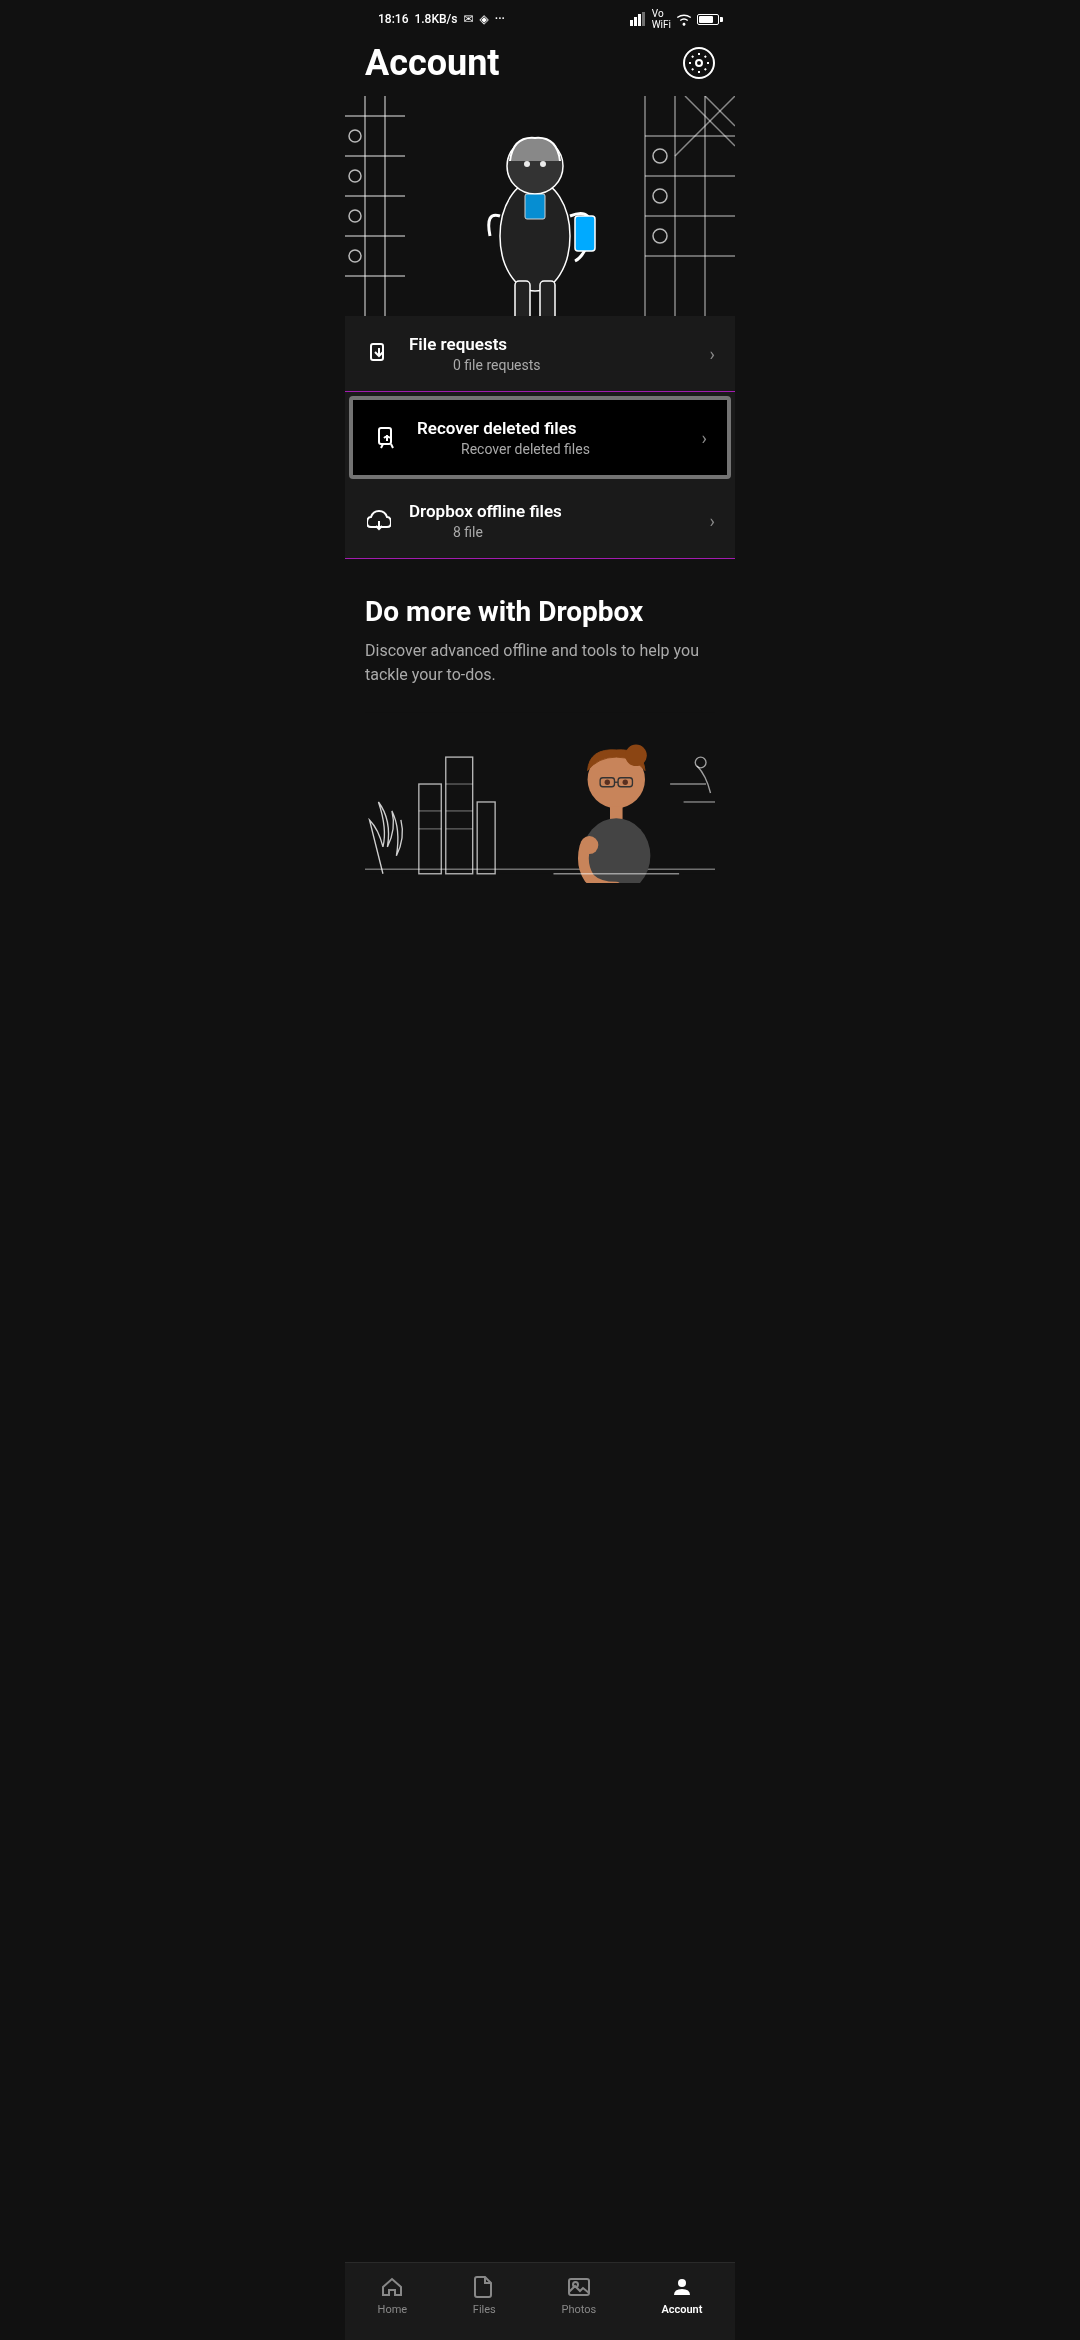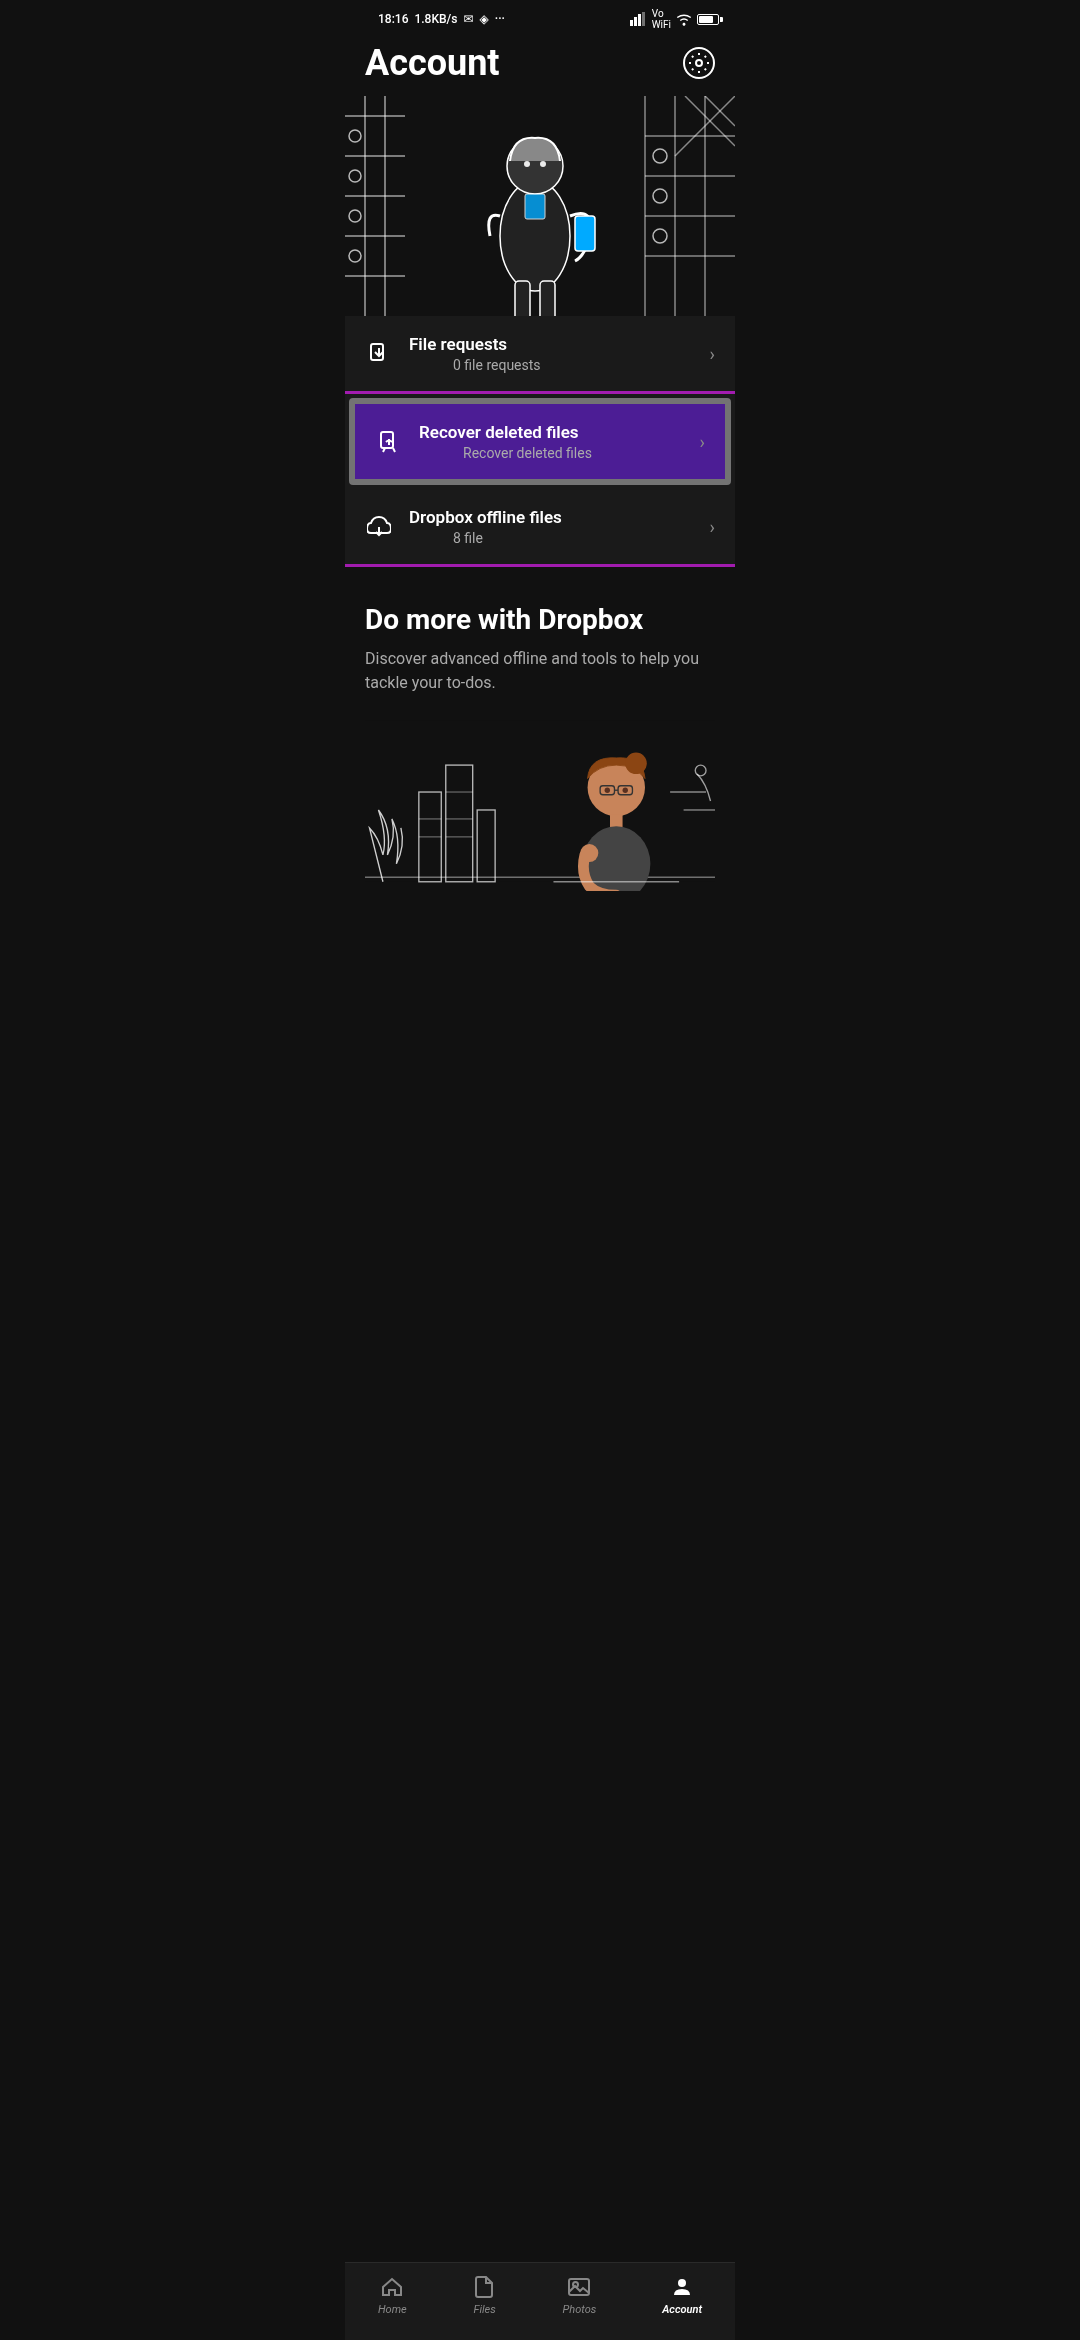--- a/index.html
+++ b/index.html
@@ -76,29 +76,29 @@
 
     
     .menu-section {
       background: #1a1a1a;
       margin-top: 0;
     }
     .menu-item {
       display: flex;
       align-items: center;
       padding: 18px 20px;
-      border-bottom: 3px solid #a21caf;
+      border-bottom: 1px solid #a21caf;
       cursor: pointer;
       position: relative;
     }
     .menu-item.highlighted {
-      border: 6px solid #737373;
+      border: 4px solid #737373;
       margin: 4px;
       border-radius: 4px;
-      background: #4c1d95;
+      background: #000000;
     }
     .menu-item-icon {
       width: 28px; height: 28px;
       display: flex; align-items: center; justify-content: center;
       margin-right: 16px;
       flex-shrink: 0;
     }
     .menu-item-text { flex: 1; }
     .menu-item-title {
       font-size: 17px;
@@ -162,21 +162,20 @@
       display: flex;
       flex-direction: column;
       align-items: center;
       gap: 4px;
       cursor: pointer;
       padding: 4px 16px;
     }
     .nav-item-label {
       font-size: 11px;
       color: #888;
-      font-style: italic;
     }
     .nav-item.active .nav-item-label { color: #fff; font-weight: 600; }
     .nav-icon { width: 24px; height: 24px; color: #888; }
     .nav-item.active .nav-icon { color: #fff; }
 
     .spacer-bottom { height: 100px; }
   </style>
 </head>
 <body>
 

